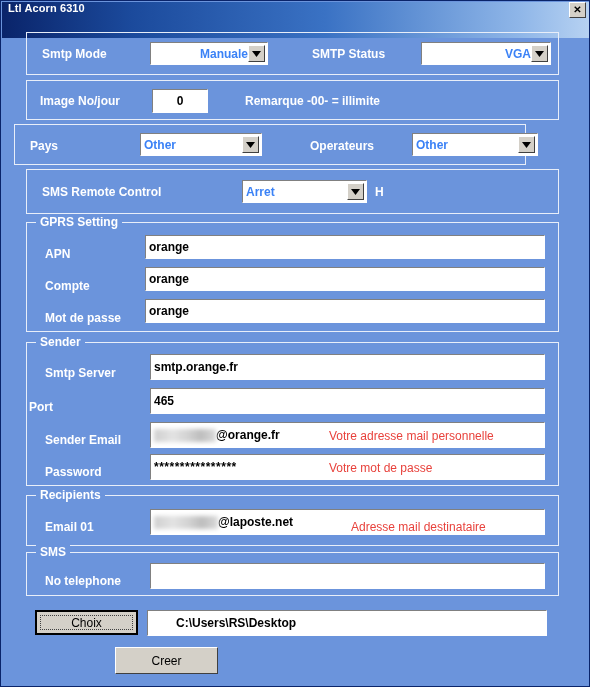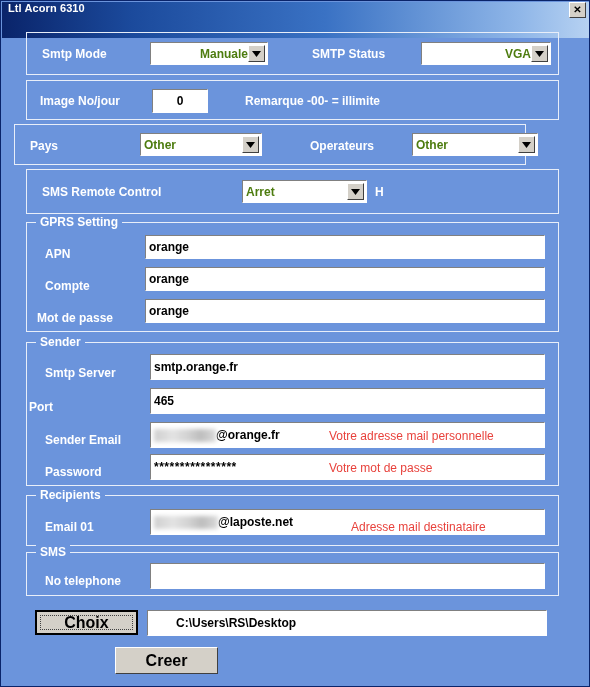--- a/index.html
+++ b/index.html
@@ -154,21 +154,21 @@
     display: flex;
     align-items: center;
     cursor: pointer;
     overflow: hidden;
   }
   .combo > .cval {
     flex: 1 1 auto;
     padding-left: 3px;
     font-size: 12px;
     font-weight: bold;
-    color: #4d7c0f;
+    color: #3b82f6;
     line-height: 14px;
     white-space: nowrap;
     overflow: hidden;
   }
   .combo-arrow {
     width: 17px;
     height: calc(100% - 4px);
     margin-right: 2px;
     background: #d4d0c8;
     border-top: 1px solid #ffffff;
@@ -188,22 +188,22 @@
     position: absolute;
     box-sizing: border-box;
     background: #d4d0c8;
     border-top: 1px solid #ffffff;
     border-left: 1px solid #ffffff;
     border-right: 1px solid #404040;
     border-bottom: 1px solid #404040;
     display: flex;
     align-items: center;
     justify-content: center;
-    font-size: 16px;
-    font-weight: bold;
+    font-size: 12px;
+    font-weight: normal;
     color: #000000;
     font-family: "Liberation Sans", sans-serif;
     cursor: pointer;
   }
   .btn.focused {
     border: 2px solid #000000;
   }
   .btn.focused > .btn-inner {
     border: 1px dotted #404040;
     width: calc(100% - 6px);
@@ -294,21 +294,21 @@
     <span class="lbl" style="left:18px; top:24px;">APN</span>
     <div class="tbox" style="left:118px; top:12px; width:400px; height:24px;">
       <span class="tval">orange</span>
     </div>
 
     <span class="lbl" style="left:18px; top:56px;">Compte</span>
     <div class="tbox" style="left:118px; top:44px; width:400px; height:24px;">
       <span class="tval">orange</span>
     </div>
 
-    <span class="lbl" style="left:10px; top:88px;">Mot de passe</span>
+    <span class="lbl" style="left:18px; top:88px;">Mot de passe</span>
     <div class="tbox" style="left:118px; top:76px; width:400px; height:24px;">
       <span class="tval">orange</span>
     </div>
   </div>
 
   <div class="groupbox" style="left:25px; top:341px; width:533px; height:144px;">
     <span class="gb-caption">Sender</span>
 
     <span class="lbl" style="left:18px; top:23px;">Smtp Server</span>
     <div class="tbox" style="left:123px; top:11px; width:395px; height:26px;">

